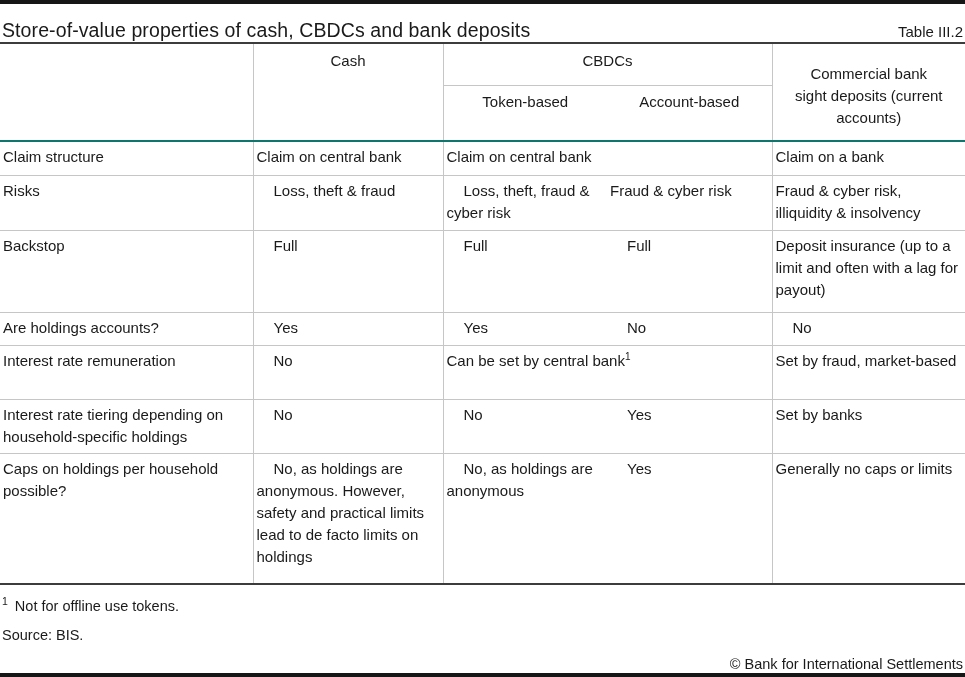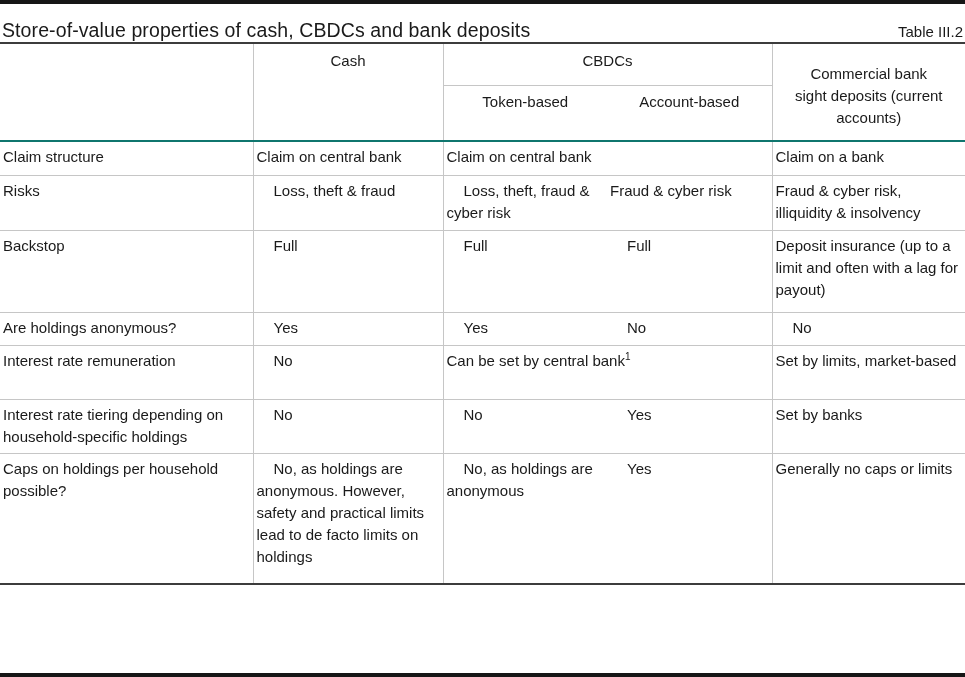--- a/index.html
+++ b/index.html
@@ -115,44 +115,49 @@
         <td class="vl">Fraud &amp; cyber risk, illiquidity &amp; insolvency</td>
       </tr>
       <tr class="r-backstop">
         <td class="label-cell">Backstop</td>
         <td class="vl ind">Full</td>
         <td class="vl ind">Full</td>
         <td class="ind">Full</td>
         <td class="vl">Deposit insurance (up to a limit and often with a lag for payout)</td>
       </tr>
       <tr class="r-anon">
-        <td class="label-cell">Are holdings anonymous?</td>
+        <td class="label-cell">Are holdings accounts?</td>
         <td class="vl ind">Yes</td>
         <td class="vl ind">Yes</td>
         <td class="ind">No</td>
         <td class="vl ind">No</td>
       </tr>
       <tr class="r-remun">
         <td class="label-cell">Interest rate remuneration</td>
         <td class="vl ind">No</td>
         <td class="vl" colspan="2"><span>Can be set by central bank</span><sup>1</sup></td>
-        <td class="vl">Set by limits, market-based</td>
+        <td class="vl">Set by fraud, market-based</td>
       </tr>
       <tr class="r-tier">
         <td class="label-cell">Interest rate tiering depending on household-specific holdings</td>
         <td class="vl ind">No</td>
         <td class="vl ind">No</td>
         <td class="ind">Yes</td>
         <td class="vl">Set by banks</td>
       </tr>
       <tr class="r-caps">
         <td class="label-cell">Caps on holdings per household possible?</td>
         <td class="vl ind">No, as holdings are anonymous. However, safety and practical limits lead to de facto limits on holdings</td>
         <td class="vl ind">No, as holdings are anonymous</td>
         <td class="ind">Yes</td>
         <td class="vl">Generally no caps or limits</td>
       </tr>
     </tbody>
   </table>
 
+  <div class="notes">
+    <div class="footnote"><sup>1</sup><span>Not for offline use tokens.</span></div>
+    <div class="source">Source: BIS.</div>
+    <div class="copyright">© Bank for International Settlements</div>
+  </div>
 
   <div class="bottombar"></div>
 </div>
 
 </body></html>

